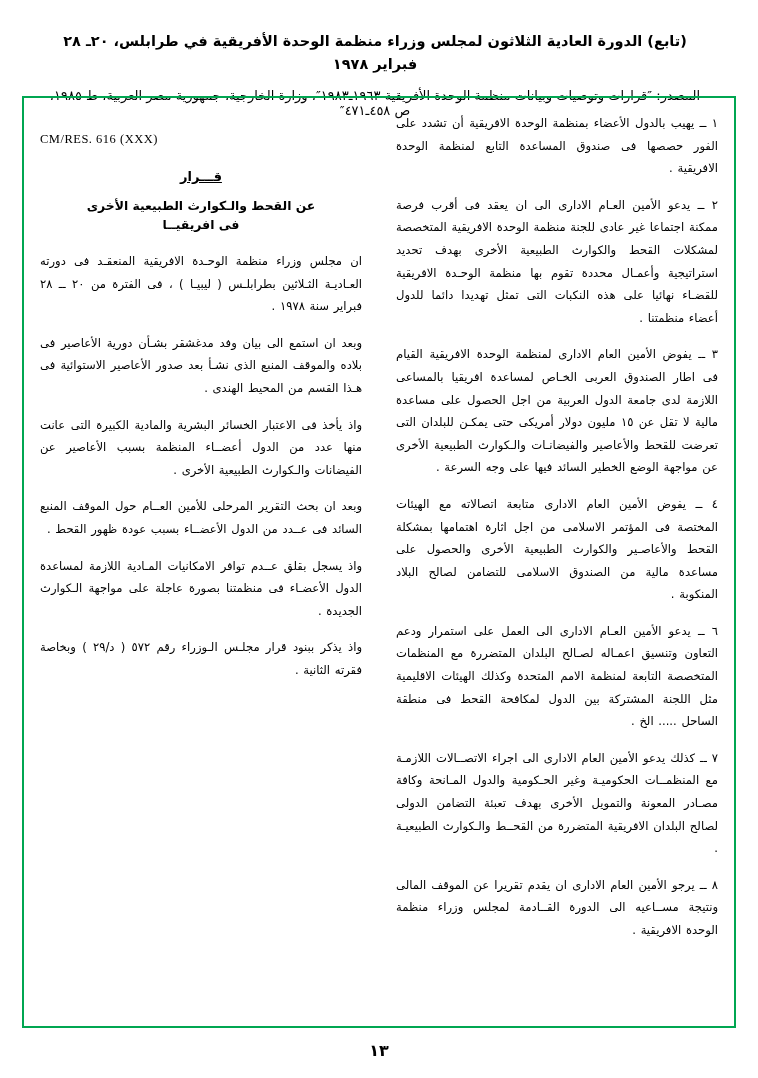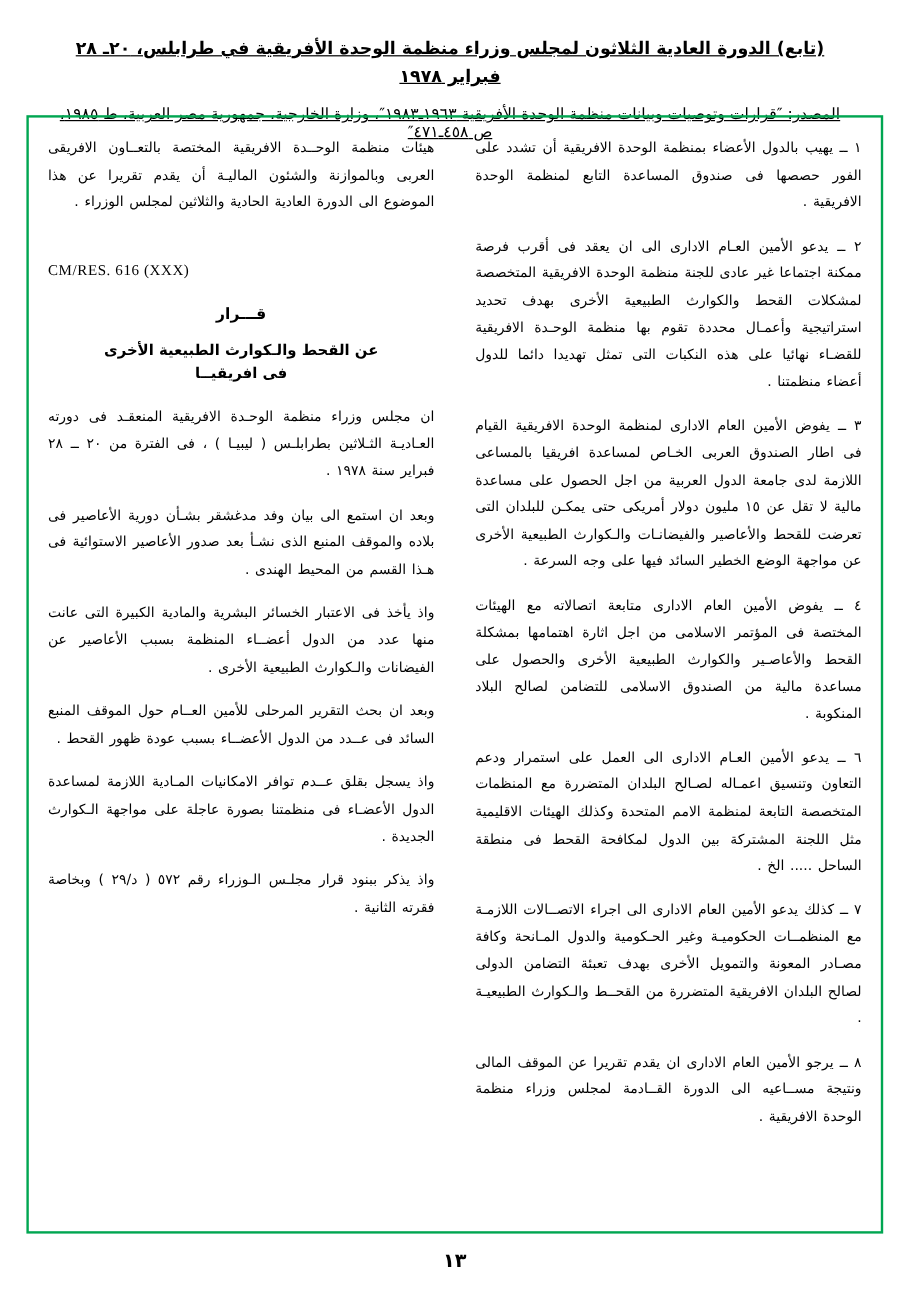--- a/index.html
+++ b/index.html
@@ -18,21 +18,20 @@
   .page {
     width: 758px;
     height: 1078px;
     position: relative;
     box-sizing: border-box;
     padding: 0;
   }
   .header {
     text-align: center;
     padding: 30px 48px 0 40px;
-    text-decoration: underline;
   }
   .header-title {
     font-size: 14.5px;
     font-weight: bold;
     line-height: 1.6;
     letter-spacing: 0px;
     color: #000;
     direction: rtl;
   }
   .header-source {
@@ -87,20 +86,21 @@
     font-family: "Liberation Serif", serif;
     letter-spacing: 0.5px;
   }
   .center-head {
     text-align: center;
     font-size: 13px;
     font-weight: bold;
     margin: 0 0 14px 0;
     letter-spacing: 2px;
     direction: rtl;
+    text-decoration: underline;
   }
   .center-sub {
     text-align: center;
     font-size: 12.4px;
     font-weight: bold;
     margin: 0 0 4px 0;
     direction: rtl;
   }
   .center-sub2 {
     text-align: center;
@@ -137,21 +137,20 @@
       <div class="para">١ ــ يهيب بالدول الأعضاء بمنظمة الوحدة الافريقية أن تشدد على الفور حصصها فى صندوق المساعدة التابع لمنظمة الوحدة الافريقية .</div>
       <div class="para">٢ ــ يدعو الأمين العـام الادارى الى ان يعقد فى أقرب فرصة ممكنة اجتماعا غير عادى للجنة منظمة الوحدة الافريقية المتخصصة لمشكلات القحط والكوارث الطبيعية الأخرى بهدف تحديد استراتيجية وأعمـال محددة تقوم بها منظمة الوحـدة الافريقية للقضـاء نهائيا على هذه النكبات التى تمثل تهديدا دائما للدول أعضاء منظمتنا .</div>
       <div class="para">٣ ــ يفوض الأمين العام الادارى لمنظمة الوحدة الافريقية القيام فى اطار الصندوق العربى الخـاص لمساعدة افريقيا بالمساعى اللازمة لدى جامعة الدول العربية من اجل الحصول على مساعدة مالية لا تقل عن ١٥ مليون دولار أمريكى حتى يمكـن للبلدان التى تعرضت للقحط والأعاصير والفيضانـات والـكوارث الطبيعية الأخرى عن مواجهة الوضع الخطير السائد فيها على وجه السرعة .</div>
       <div class="para">٤ ــ يفوض الأمين العام الادارى متابعة اتصالاته مع الهيئات المختصة فى المؤتمر الاسلامى من اجل اثارة اهتمامها بمشكلة القحط والأعاصـير والكوارث الطبيعية الأخرى والحصول على مساعدة مالية من الصندوق الاسلامى للتضامن لصالح البلاد المنكوبة .</div>
       <div class="para">٦ ــ يدعو الأمين العـام الادارى الى العمل على استمرار ودعم التعاون وتنسيق اعمـاله لصـالح البلدان المتضررة مع المنظمات المتخصصة التابعة لمنظمة الامم المتحدة وكذلك الهيئات الاقليمية مثل اللجنة المشتركة بين الدول لمكافحة القحط فى منطقة الساحل ..... الخ .</div>
       <div class="para">٧ ــ كذلك يدعو الأمين العام الادارى الى اجراء الاتصــالات اللازمـة مع المنظمــات الحكوميـة وغير الحـكومية والدول المـانحة وكافة مصـادر المعونة والتمويل الأخرى بهدف تعبئة التضامن الدولى لصالح البلدان الافريقية المتضررة من القحــط والـكوارث الطبيعيـة .</div>
       <div class="para">٨ ــ يرجو الأمين العام الادارى ان يقدم تقريرا عن الموقف المالى ونتيجة مســاعيه الى الدورة القــادمة لمجلس وزراء منظمة الوحدة الافريقية .</div>
     </div>
 
     <div class="col">
-      <div class="para lead">هيئات منظمة الوحــدة الافريقية المختصة بالتعــاون الافريقى العربى وبالموازنة والشئون الماليـة أن يقدم تقريرا عن هذا الموضوع الى الدورة العادية الحادية والثلاثين لمجلس الوزراء .</div>
       <div class="res-code">CM/RES. 616 (XXX)</div>
       <div class="center-head">قـــرار</div>
       <div class="center-sub">عن القحط والـكوارث الطبيعية الأخرى</div>
       <div class="center-sub2">فى افريقيــا</div>
       <div class="para">ان مجلس وزراء منظمة الوحـدة الافريقية المنعقـد فى دورته العـاديـة الثـلاثين بطرابلـس ( ليبيـا ) ، فى الفترة من ٢٠ ــ ٢٨ فبراير سنة ١٩٧٨ .</div>
       <div class="para">وبعد ان استمع الى بيان وفد مدغشقر بشـأن دورية الأعاصير فى بلاده والموقف المنبع الذى نشـأ بعد صدور الأعاصير الاستوائية فى هـذا القسم من المحيط الهندى .</div>
       <div class="para">واذ يأخذ فى الاعتبار الخسائر البشرية والمادية الكبيرة التى عانت منها عدد من الدول أعضــاء المنظمة بسبب الأعاصير عن الفيضانات والـكوارث الطبيعية الأخرى .</div>
       <div class="para">وبعد ان بحث التقرير المرحلى للأمين العــام حول الموقف المنبع السائد فى عــدد من الدول الأعضــاء بسبب عودة ظهور القحط .</div>
       <div class="para">واذ يسجل بقلق عــدم توافر الامكانيات المـادية اللازمة لمساعدة الدول الأعضـاء فى منظمتنا بصورة عاجلة على مواجهة الـكوارث الجديدة .</div>
       <div class="para">واذ يذكر ببنود قرار مجلـس الـوزراء رقم ٥٧٢ ( د/٢٩ ) وبخاصة فقرته الثانية .</div>

